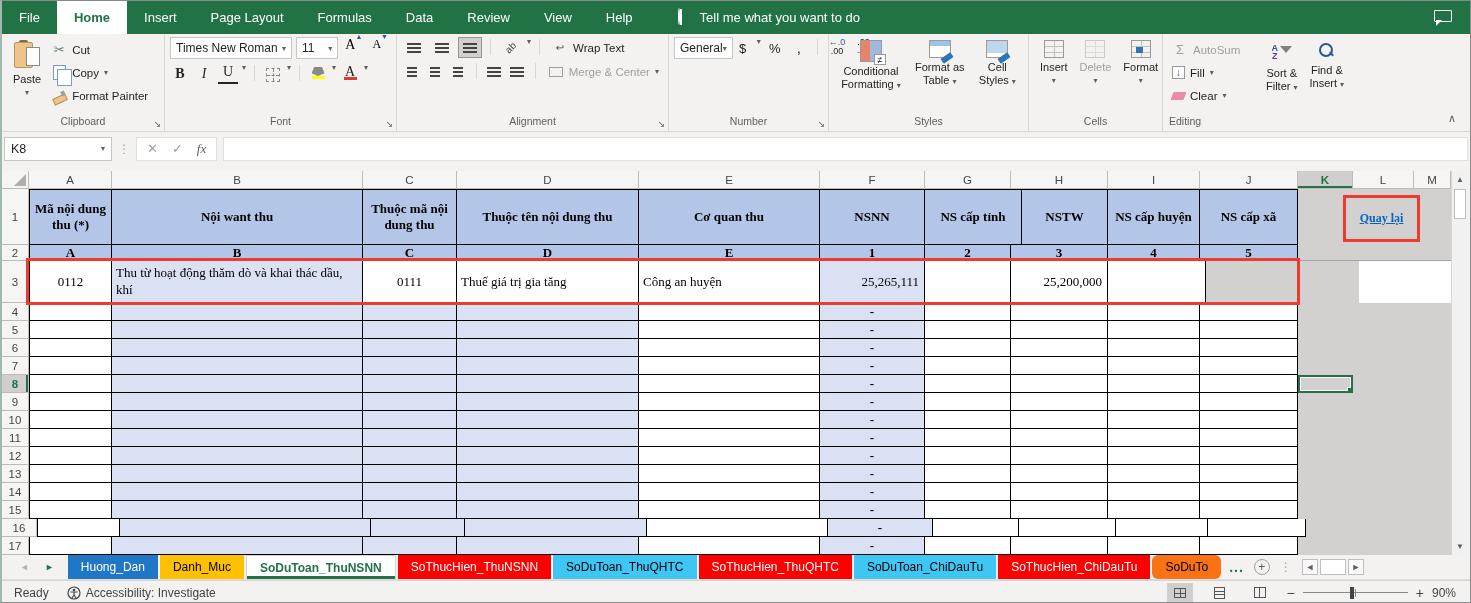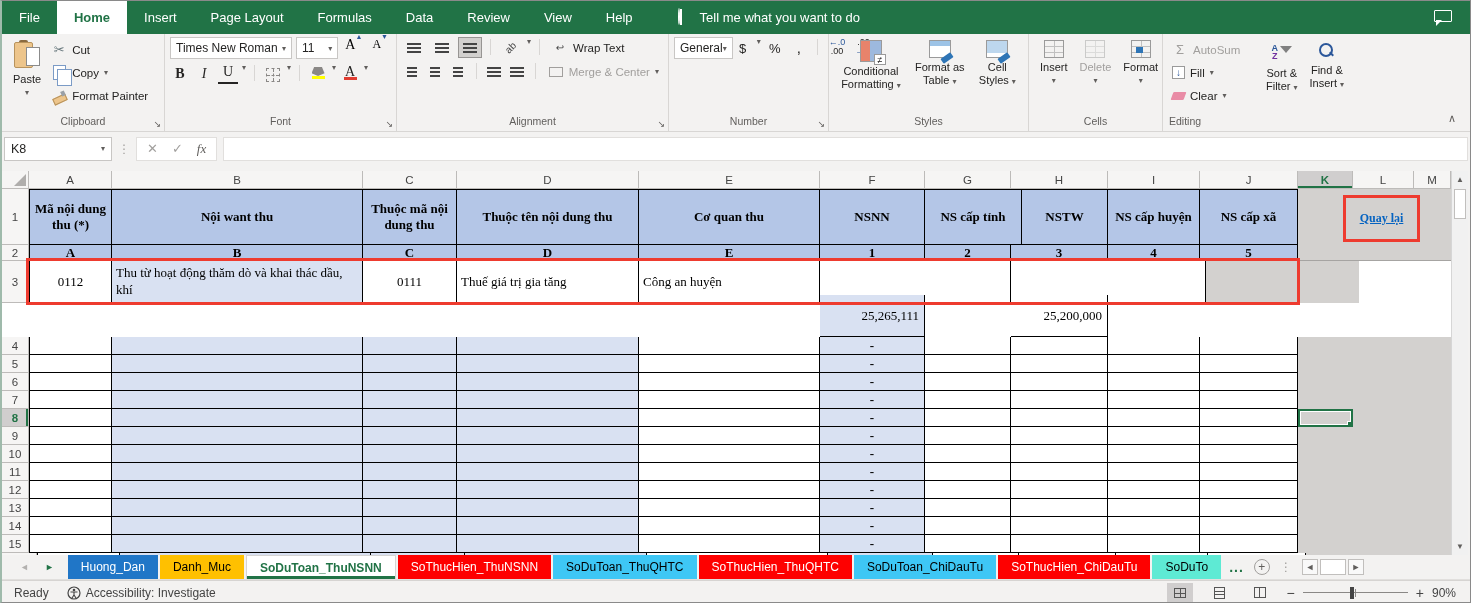--- a/index.html
+++ b/index.html
@@ -106,21 +106,21 @@
   .selall::after{ content:""; position:absolute; right:2px; bottom:2px; border:6px solid transparent; border-right-color:#B0AEAC; border-bottom-color:#B0AEAC; }
   .bc{ border-right:1px solid #000; border-bottom:1px solid #000; }
   .bl{ border-left:1px solid #000; }
   .bt{ border-top:1px solid #000; }
   .hf{ background:#B4C6E7; }
   .lf{ background:#D9E1F2; }
   .gf{ background:#D3D1CF; }
   .gsep{ border-bottom:1px solid #A6A4A2; }
   .b{ font-weight:bold; }
   .ctr{ justify-content:center; text-align:center; }
-  .rt{ justify-content:flex-end; padding-right:5px; text-align:right;margin-top:34px; }
+  .rt{ justify-content:flex-end; padding-right:5px; text-align:right; }
   .lt{ justify-content:flex-start; padding-left:4px; text-align:left; }
   .wrap2{ line-height:1.25; white-space:normal; }
   .active-cell{ border:2px solid #217346 !important; box-shadow: inset 0 0 0 1px #fff; }
   .active-cell::after{ content:""; position:absolute; right:-3px; bottom:-3px; width:5px; height:5px; background:#217346; border:1px solid #fff; }
   .overlay{ position:absolute; pointer-events:none; }
   .redbox{ border:3px solid #EE3B2F; }
   .quaybox{ position:absolute; border:3px solid #EE3B2F; display:flex; align-items:center; justify-content:center; }
   .quaylink{ font-family:"Liberation Serif", serif; font-size:12px; font-weight:bold; color:#0563C1; text-decoration:underline; cursor:pointer; pointer-events:auto; }
   .vscroll{ position:absolute; right:0; top:0; width:17px; height:384px; background:#F1F1F1; border-left:1px solid #D6D6D6; }
   .varrow{ height:17px; display:flex; align-items:center; justify-content:center; font-size:8px; color:#605E5C; cursor:pointer; }
@@ -737,21 +737,21 @@
     </div>
     <div class="sheettabs" id="sheettabs">
         <div class="stab" style="background: rgb(32, 118, 199); color: rgb(255, 255, 255);">Huong_Dan</div>
         <div class="stab" style="background: rgb(255, 192, 0); color: rgb(0, 0, 0);">Danh_Muc</div>
         <div class="stab active" style="background: rgb(255, 255, 255); color: rgb(33, 115, 70);">SoDuToan_ThuNSNN</div>
         <div class="stab" style="background: rgb(254, 0, 0); color: rgb(255, 255, 255);">SoThucHien_ThuNSNN</div>
         <div class="stab" style="background: rgb(62, 199, 245); color: rgb(0, 0, 0);">SoDuToan_ThuQHTC</div>
         <div class="stab" style="background: rgb(254, 0, 0); color: rgb(255, 255, 255);">SoThucHien_ThuQHTC</div>
         <div class="stab" style="background: rgb(62, 199, 245); color: rgb(0, 0, 0);">SoDuToan_ChiDauTu</div>
         <div class="stab" style="background: rgb(254, 0, 0); color: rgb(255, 255, 255);">SoThucHien_ChiDauTu</div>
-        <div class="stab" style="background: #5eead4; color: rgb(0, 0, 0);">SoDuTo</div>
+        <div class="stab" style="background: #f97316; color: rgb(0, 0, 0); border-radius: 6px;">SoDuTo</div>
       </div>
     <div class="tab-extra">
       <span class="tab-ellipsis">...</span>
       <span class="plusbtn">+</span>
       <span class="tdots">⋮</span>
     </div>
     <div class="hscroll">
       <span class="ha">◄</span>
       <span class="hthumb"></span>
       <span class="ha">►</span>

